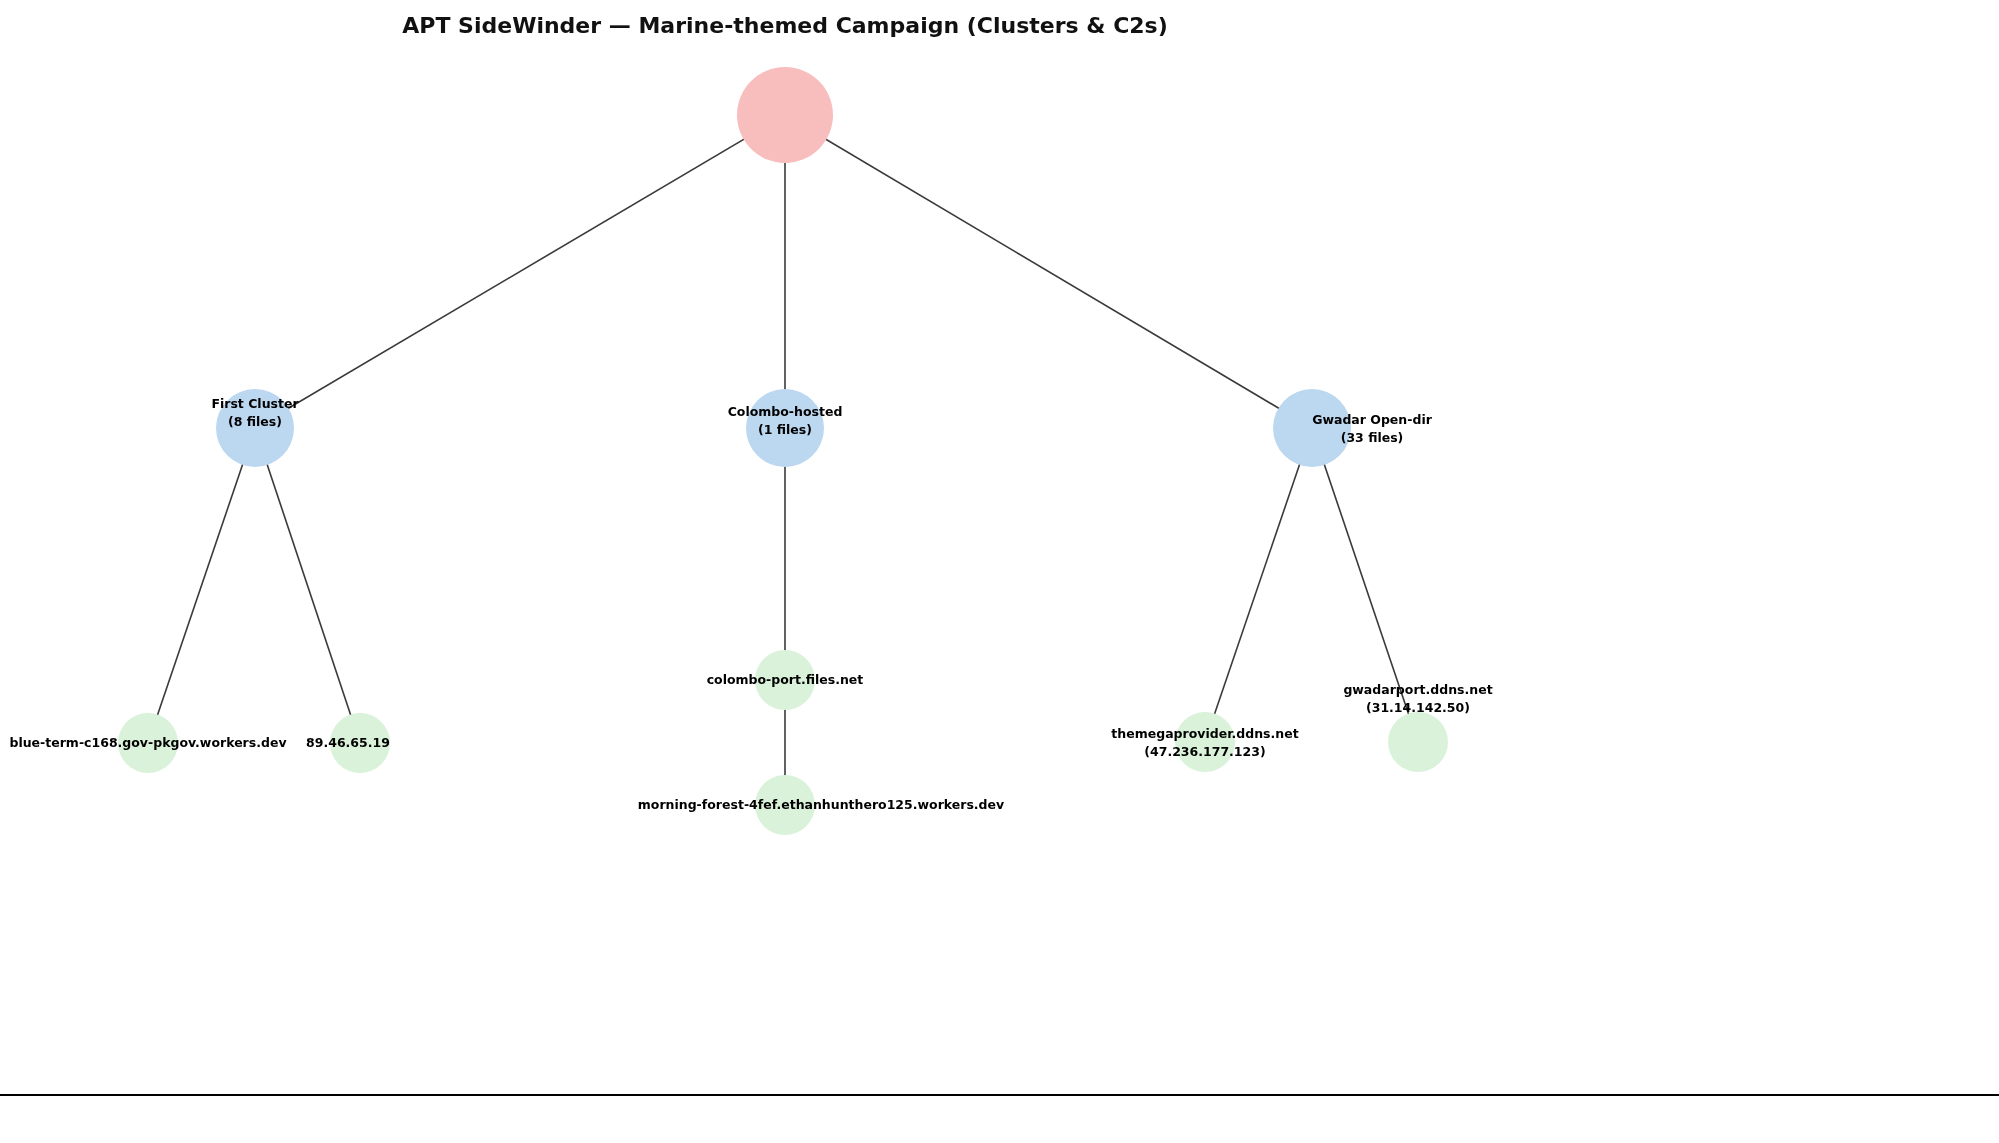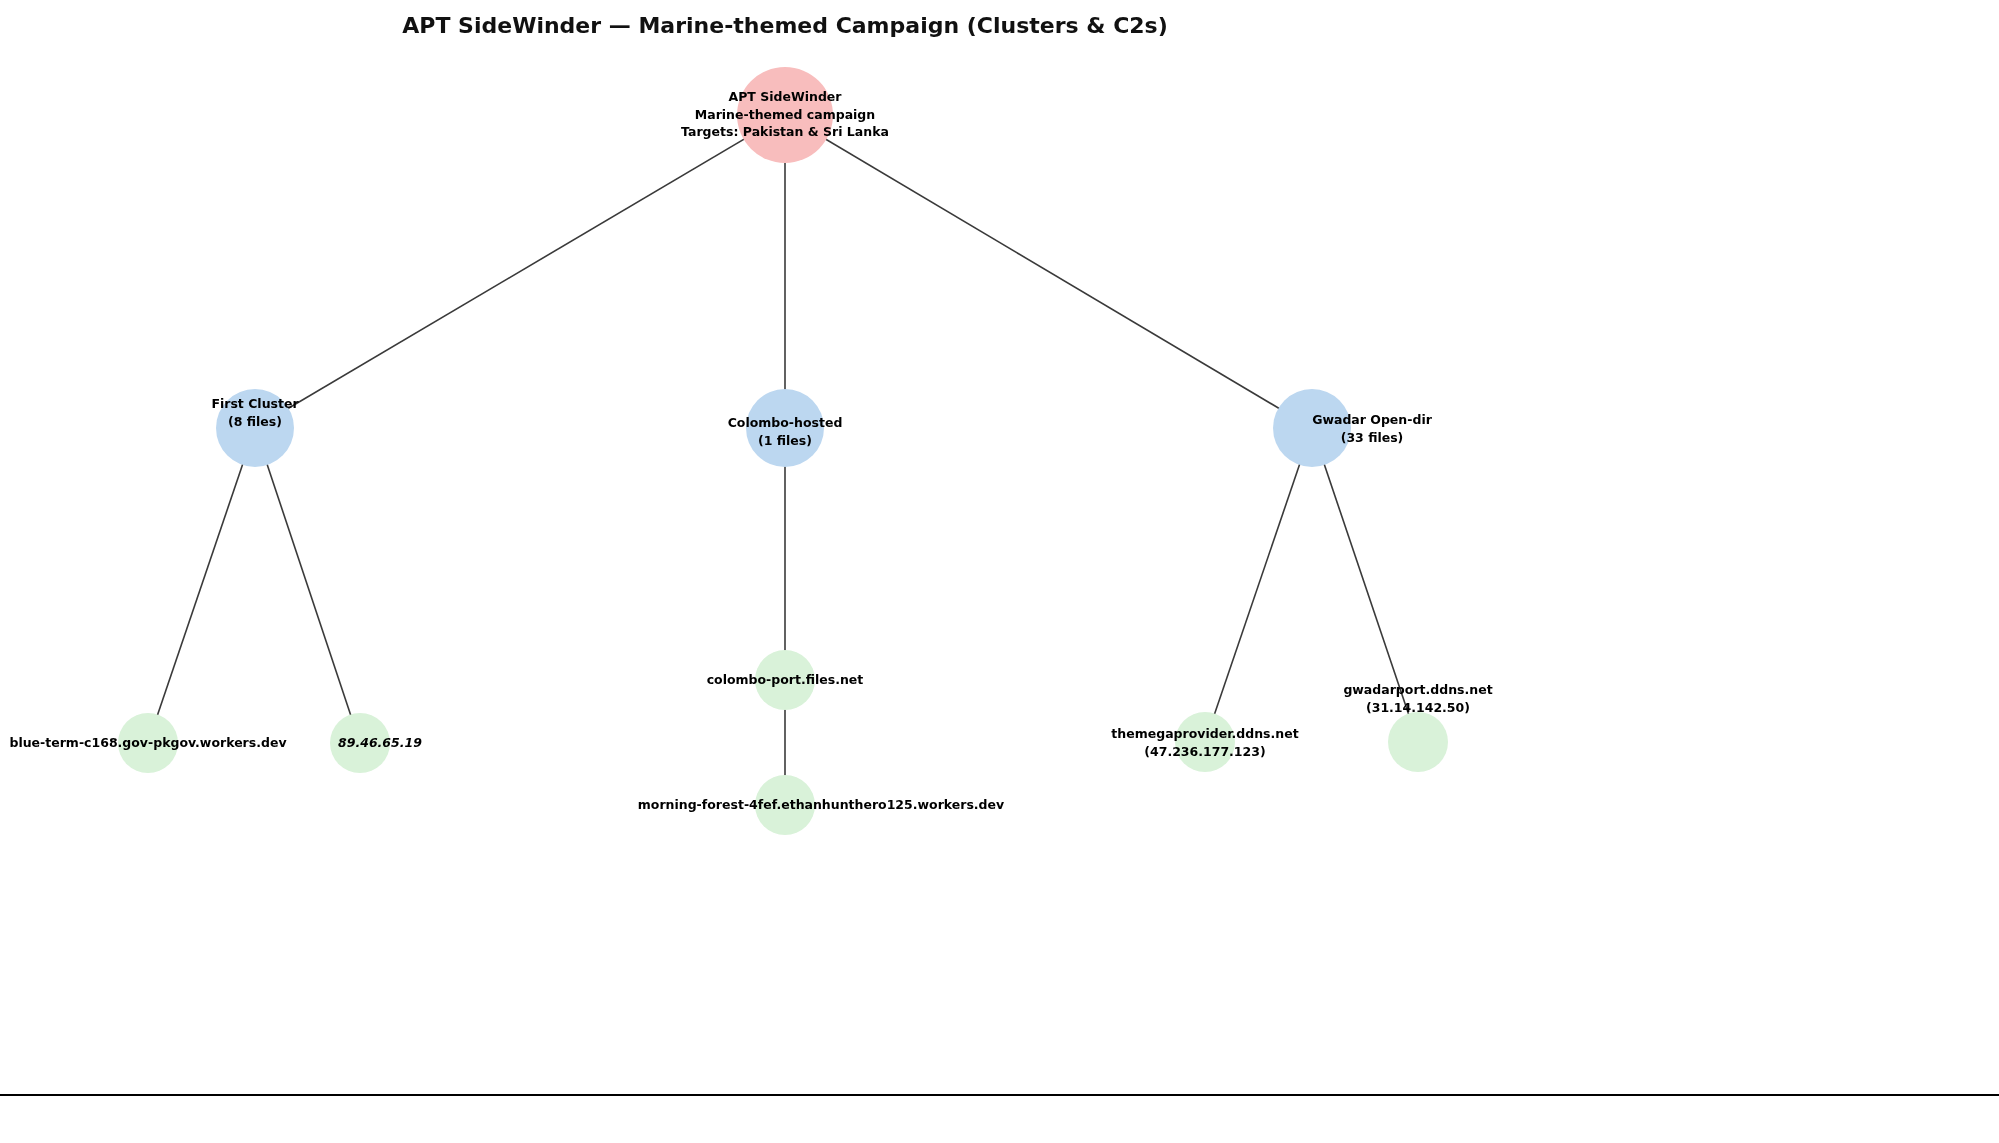--- a/index.html
+++ b/index.html
@@ -77,46 +77,41 @@
       <circle cx="1312" cy="428" r="39" fill="#bcd7f0"></circle>
       <circle cx="148" cy="743" r="30" fill="#d9f2d9"></circle>
       <circle cx="360" cy="743" r="30" fill="#d9f2d9"></circle>
       <circle cx="785" cy="680" r="30" fill="#d9f2d9"></circle>
       <circle cx="785" cy="805" r="30" fill="#d9f2d9"></circle>
       <circle cx="1205" cy="742" r="30" fill="#d9f2d9"></circle>
       <circle cx="1418" cy="742" r="30" fill="#d9f2d9"></circle>
     </g>
   </svg>
 
-  <div class="node-label" style="left:785px; top:114px;">
-    <div>APT SideWinder</div>
-    <div>Marine-themed campaign</div>
-    <div>Targets: Pakistan &amp; Sri Lanka</div>
-  </div>
 
   <div class="node-label" style="left:255px; top:412px;">
     <div>First Cluster</div>
     <div>(8 files)</div>
   </div>
 
-  <div class="node-label" style="left:785px; top:431px;">
+  <div class="node-label" style="left:785px; top:420px;">
     <div>Colombo-hosted</div>
     <div>(1 files)</div>
   </div>
 
   <div class="node-label" style="left:1372px; top:428px;">
     <div>Gwadar Open-dir</div>
     <div>(33 files)</div>
   </div>
 
   <div class="node-label" style="left:148px; top:743px;">
     <div>blue-term-c168.gov-pkgov.workers.dev</div>
   </div>
 
-  <div class="node-label" style="left:380px; top:743px;font-style:italic;">
+  <div class="node-label" style="left:348px; top:743px;">
     <div>89.46.65.19</div>
   </div>
 
   <div class="node-label" style="left:785px; top:680px;">
     <div>colombo-port.files.net</div>
   </div>
 
   <div class="node-label" style="left:785px; top:805px;margin-left:36px;">
     <div>morning-forest-4fef.ethanhunthero125.workers.dev</div>
   </div>

